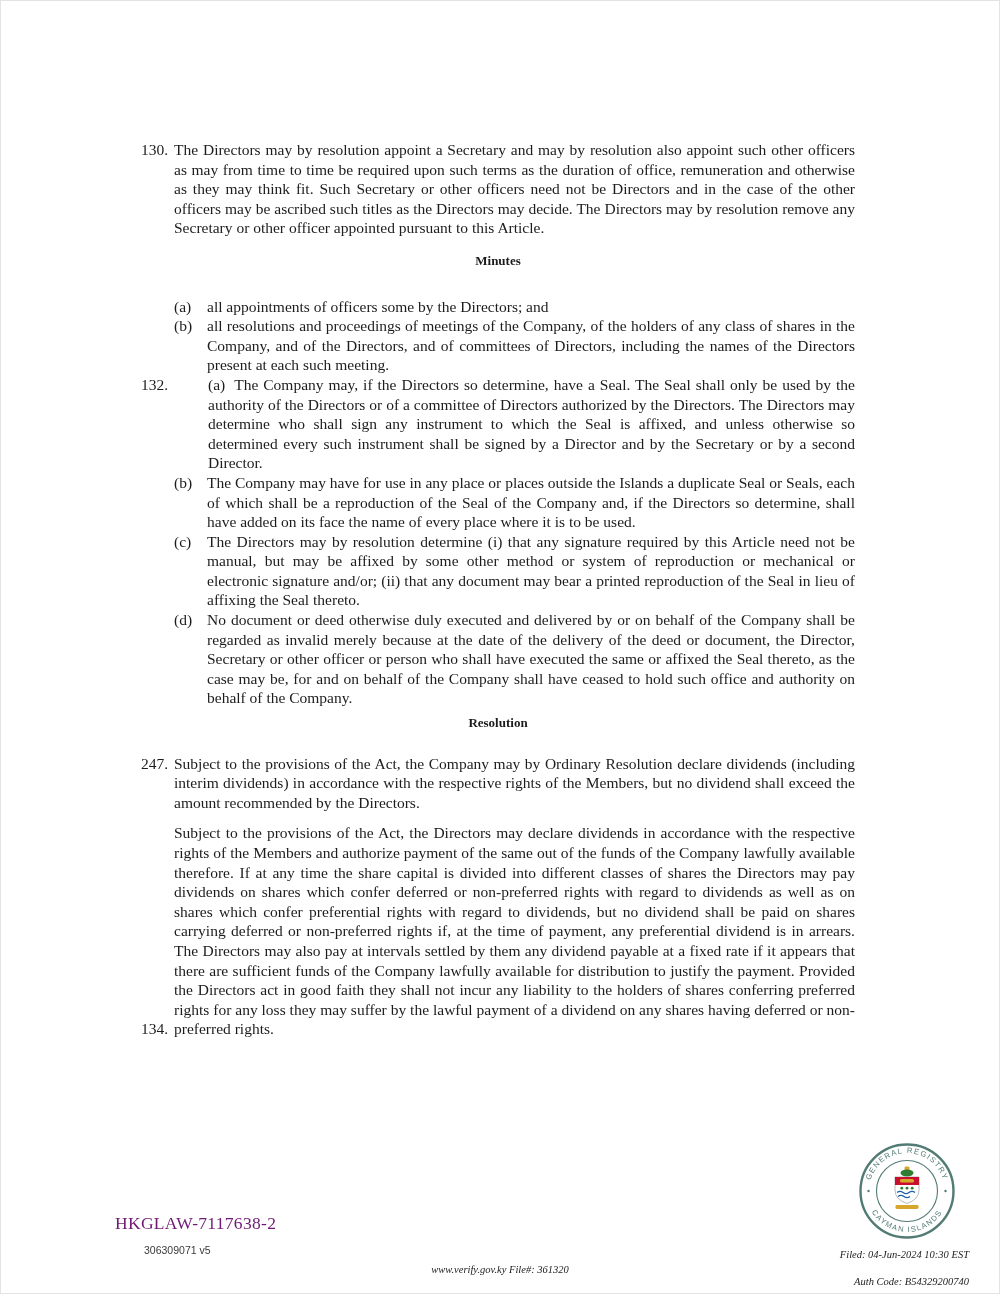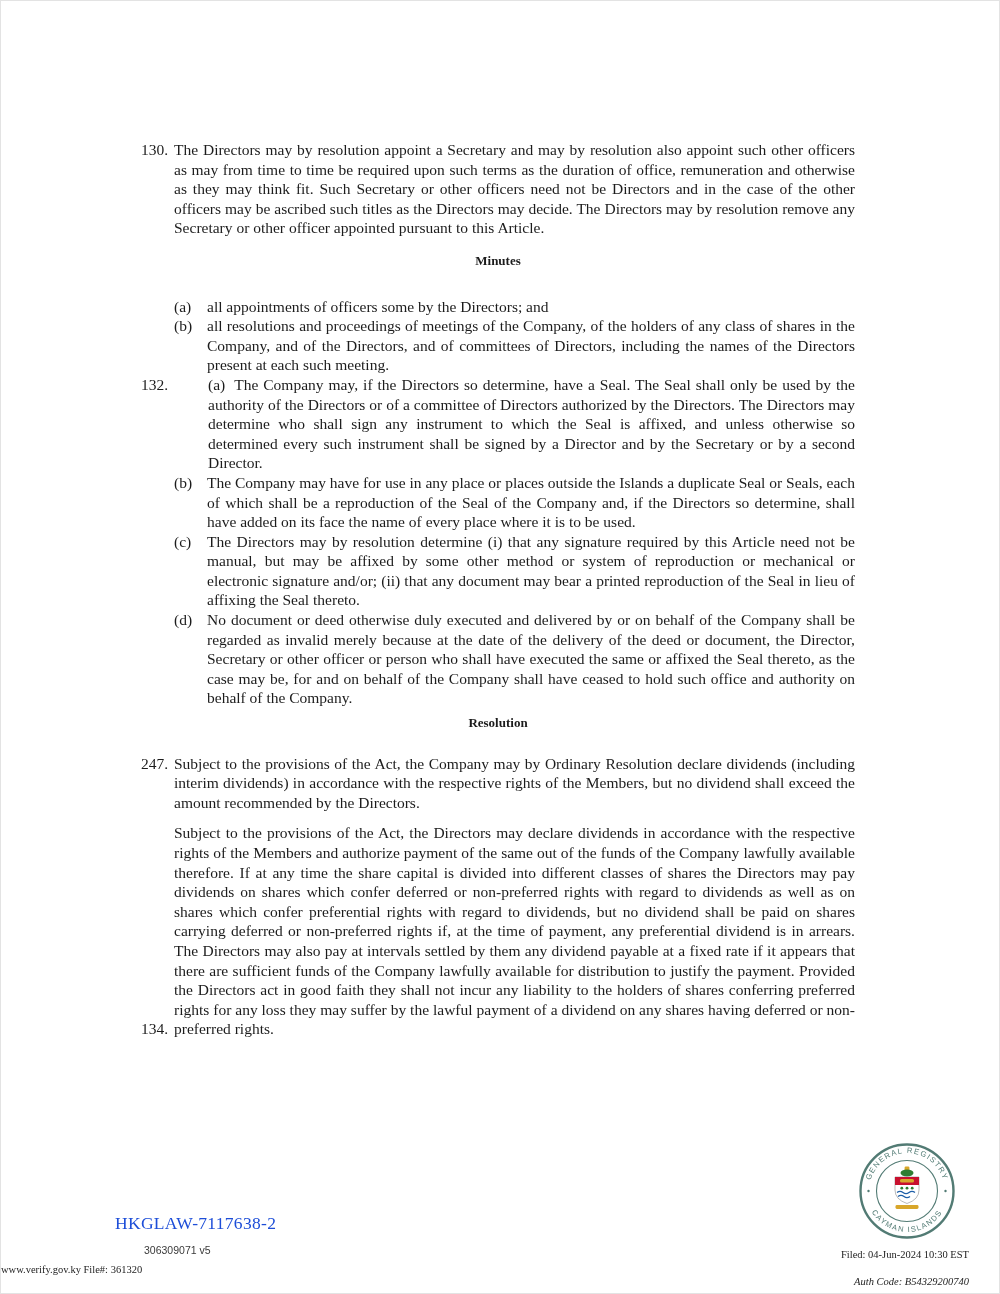--- a/index.html
+++ b/index.html
@@ -42,43 +42,44 @@
   .heading-dividends { margin: 5px 0 21px; }
   .mt2 { margin-top: 11px; align-items: flex-end; }
 
   .doc-id-small {
     position: absolute; left: 143px; top: 1198px;
     font-family: "Liberation Sans", sans-serif;
     font-size: 10.5px; color: #3a3a3a; margin-top: 45px;
   }
   .doc-id-large {
     position: absolute; left: 114px; top: 1212px;
-    font-size: 17.5px; color: #1d4ed8;
+    font-size: 17.5px; color: #701a75;
     letter-spacing: 0.3px;
   }
   .registry-seal {
     position: absolute; left: 856px; top: 1140px;
     width: 100px; height: 100px;
   }
   .seal-arc-text {
     font-family: "Liberation Sans", sans-serif;
     font-size: 7.6px;
     letter-spacing: 1.3px;
   }
   .filed-text {
     position: absolute; right: 30px; top: 1248px;
-    font-size: 10.5px; color: #222;
+    font-style: italic; font-size: 10.5px; color: #222;
   }
   .auth-text {
     position: absolute; right: 30px; top: 1275px;
     font-style: italic; font-size: 10.5px; color: #222;
   }
   .verify-text {
     position: absolute; left: 0; right: 0; top: 1263px;
-    font-size: 10.5px; color: #222;
+    text-align: center;
+    font-style: italic; font-size: 10.5px; color: #222;
   }
 </style>
 </head>
 <body>
 
 <div class="page">
 
   <main class="content">
 
     <div class="row">

